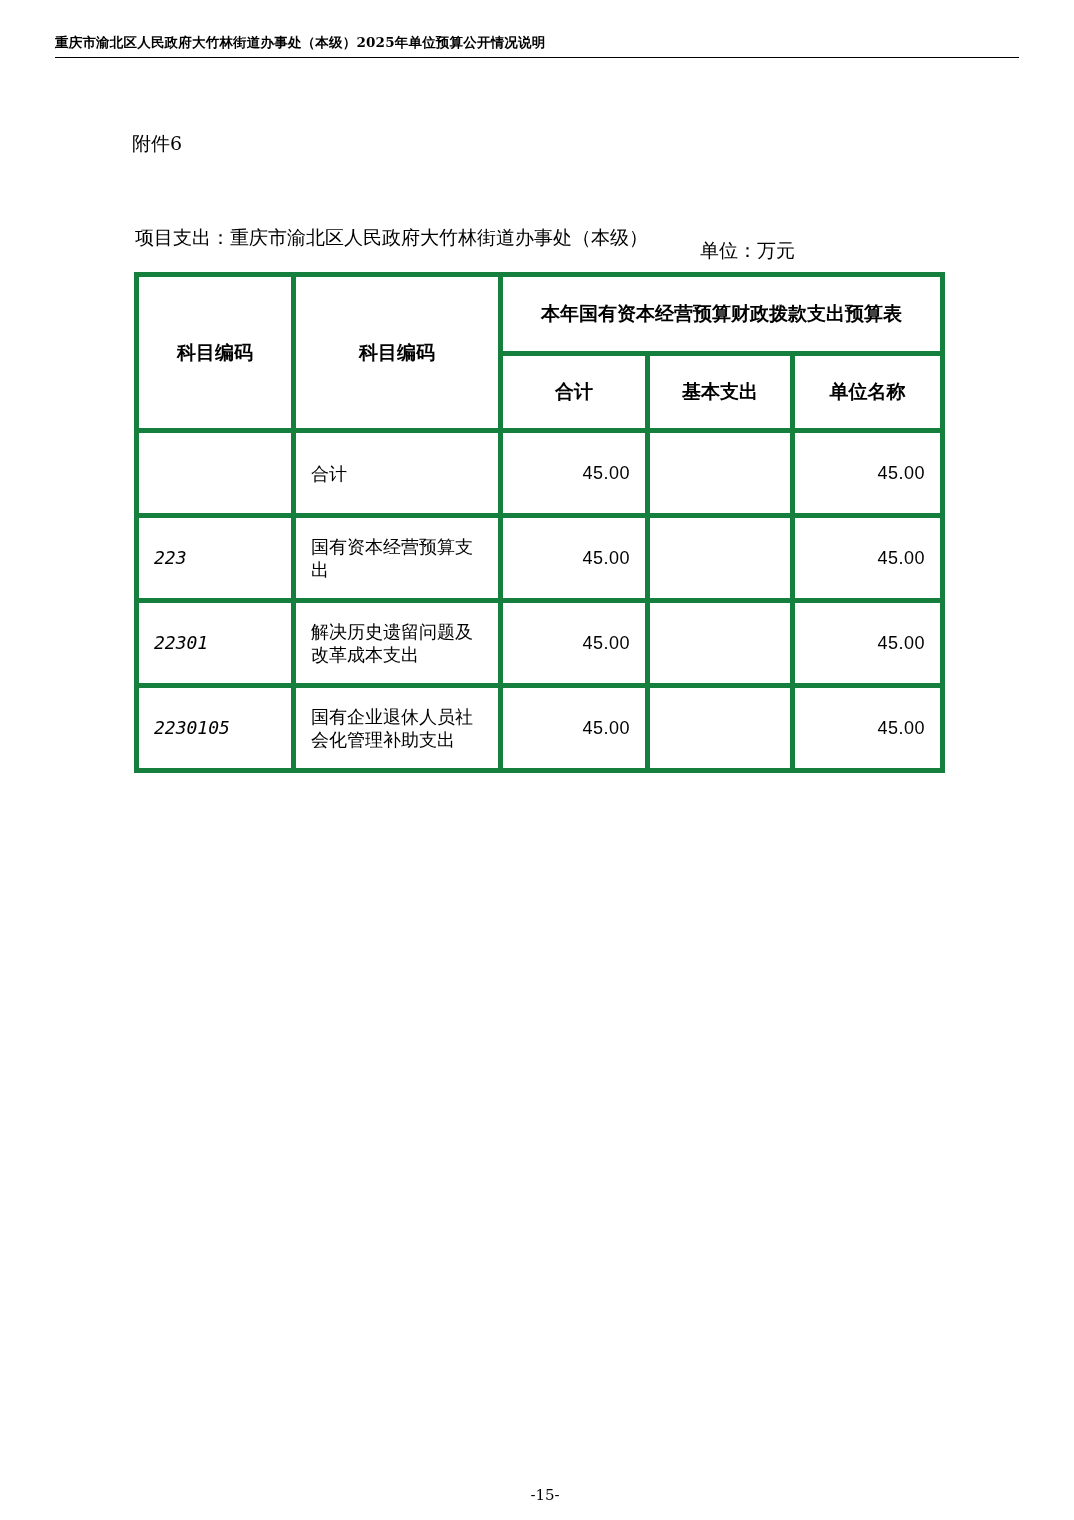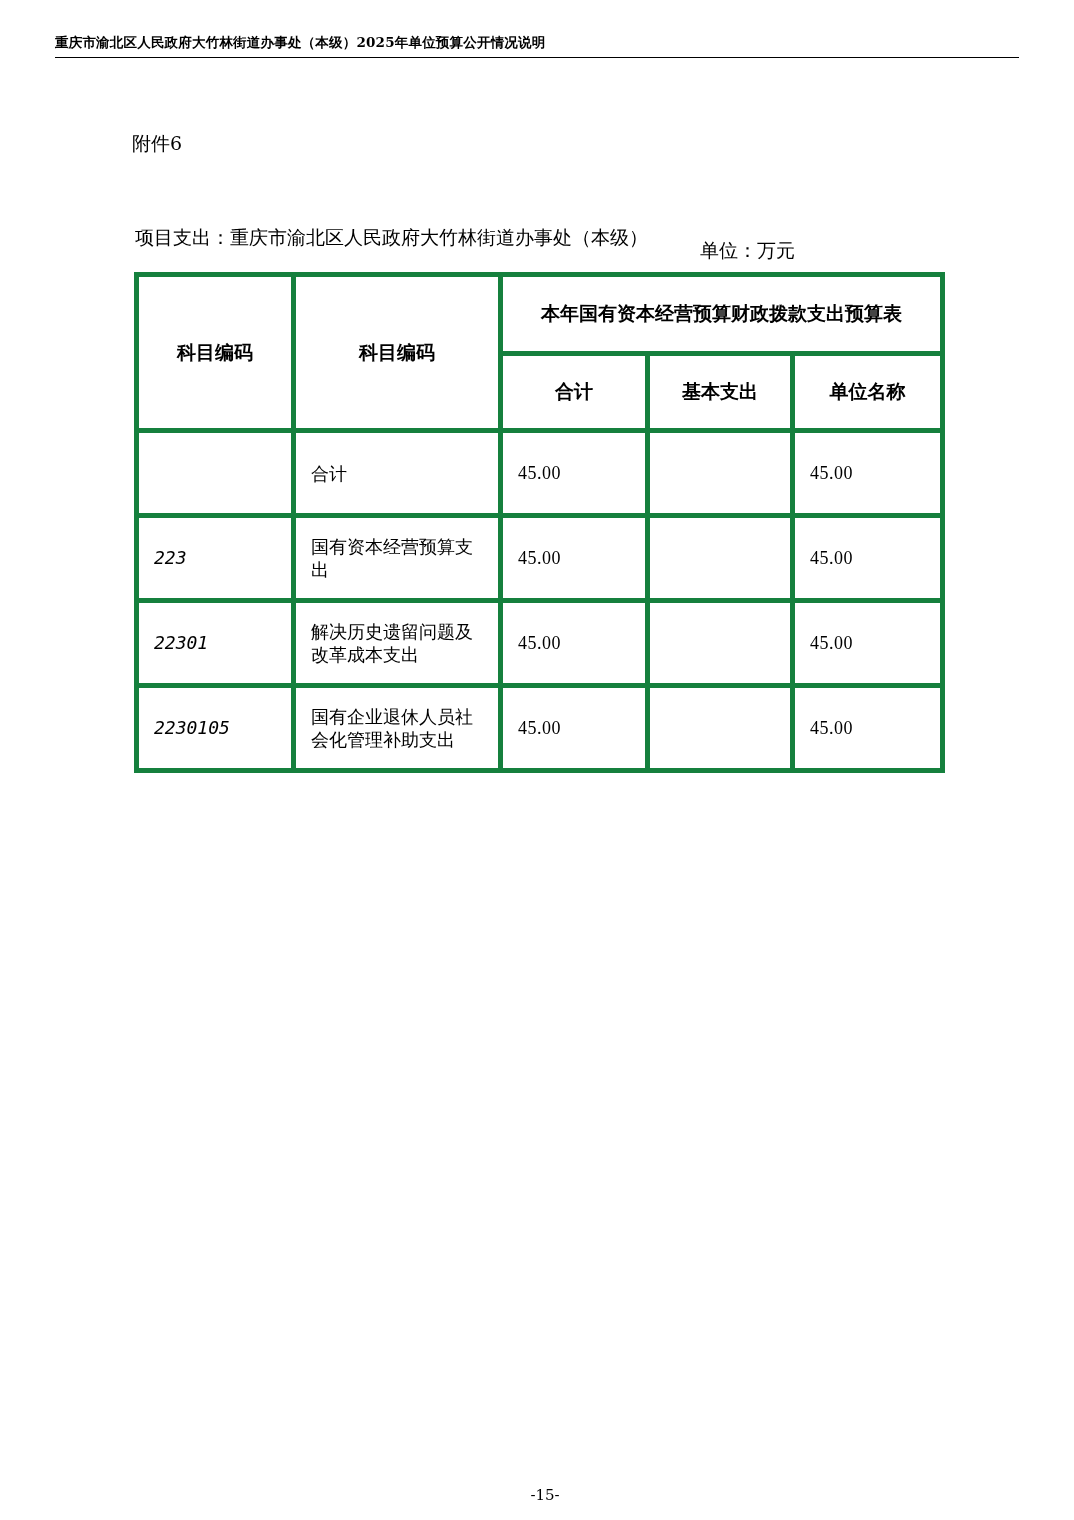--- a/index.html
+++ b/index.html
@@ -126,22 +126,22 @@
   }
   .cell-name {
     font-size: 18px;
     padding-left: 5px;
     line-height: 23px;
     text-align: left;
   }
   .cell-num {
     font-size: 18px;
     padding-right: 9px;
-    text-align: left;
-    font-family: Liberation Serif, serif;
+    text-align: right;
+    font-family: Liberation Sans, sans-serif;
     letter-spacing: 0.5px;
   }
   .row-std td { height: 50px; }
 
   
   .page-number {
     position: absolute;
     left: 8px;
     top: 1466px;
     width: 1074px;

